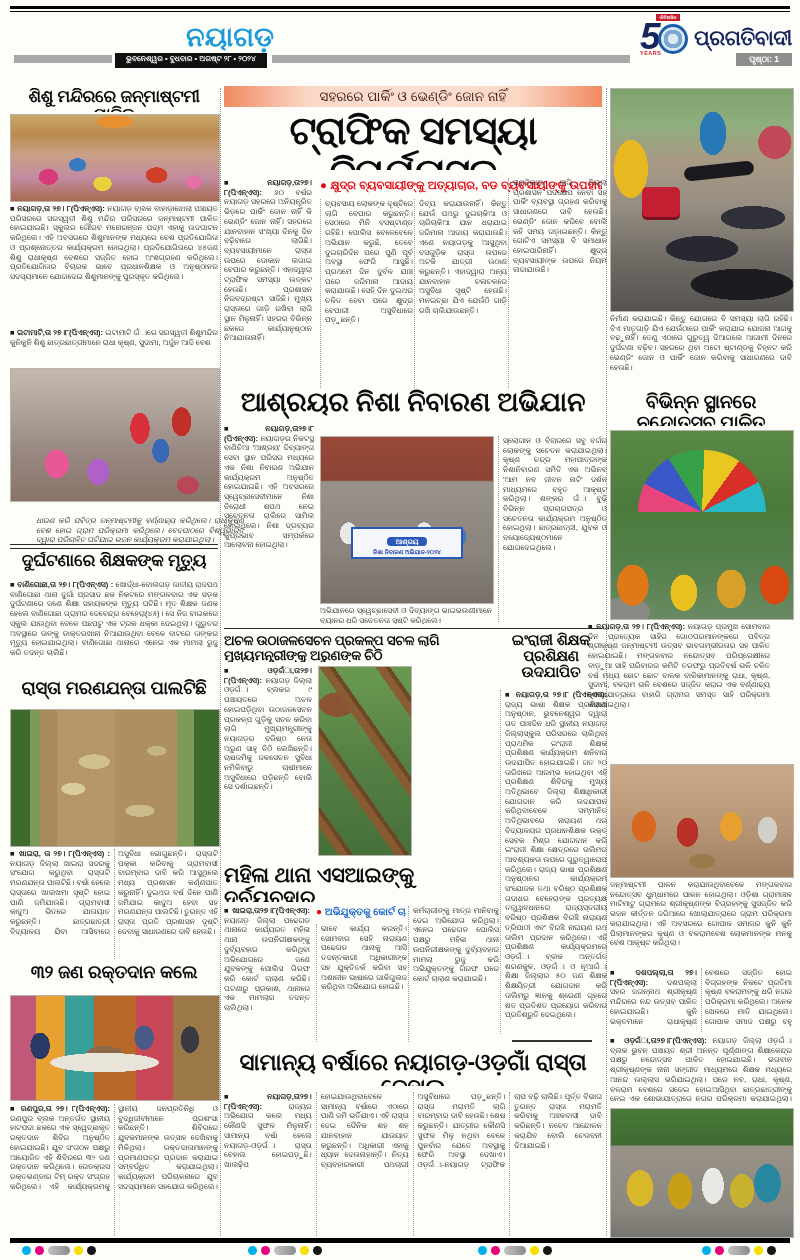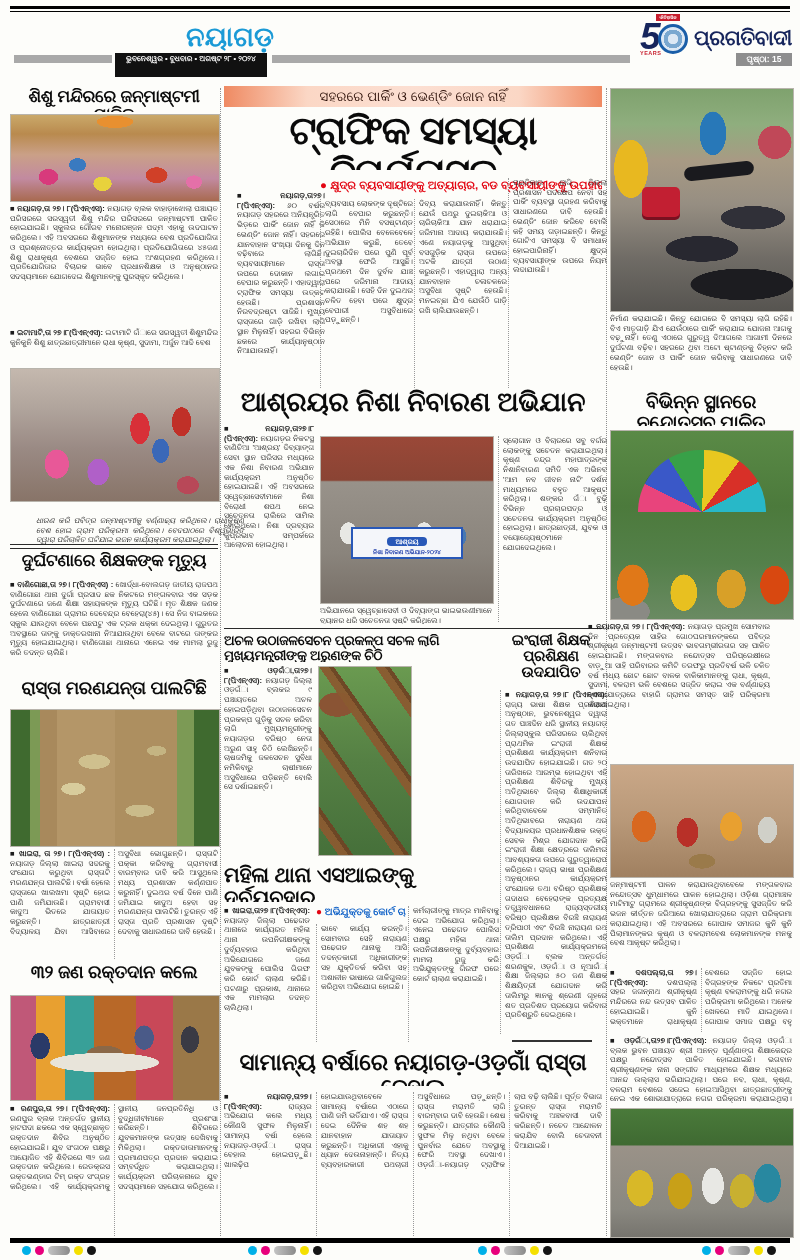--- a/index.html
+++ b/index.html
@@ -127,32 +127,32 @@
   .dc{background:#00b0e8;} .dm{background:#e8007c;} .dy{background:#f5e000;} .dk{background:#151515;}
   .pill{width:22px;height:9px;border-radius:5px;background:linear-gradient(90deg,#c4c4c4,#8a8a8a);display:inline-block;}
 </style>
 </head>
 <body>
 
 <div class="page">
 
   <div class="abs toprule" style="left:10px;top:6px;width:780px;"></div>
   <div class="abs mast-title" style="left:150px;top:22px;width:160px;text-align:center;">ନୟାଗଡ଼</div>
-  <div class="abs datebar" style="left:115px;top:53px;width:152px;height:24px;">ଭୁବନେଶ୍ୱର • ବୁଧବାର • ଅଗଷ୍ଟ ୨୮ • ୨୦୨୪</div>
+  <div class="abs datebar" style="left:115px;top:53px;width:152px;height:15px;">ଭୁବନେଶ୍ୱର • ବୁଧବାର • ଅଗଷ୍ଟ ୨୮ • ୨୦୨୪</div>
   <div class="abs graybar" style="left:14px;top:55px;width:98px;"></div>
   <div class="abs graybar" style="left:272px;top:55px;width:358px;"></div>
 
   <div class="abs" style="left:638px;top:14px;width:154px;height:42px;">
     <div class="abs ribbon" style="left:18px;top:0px;">ଐତିହାସିକ</div>
     <span class="abs five" style="left:2px;top:6px;">5</span>
     <div class="abs emblem" style="left:20px;top:10px;"></div>
     <div class="abs years" style="left:2px;top:36px;">YEARS</div>
     <span class="abs brand" style="left:56px;top:12px;">ପ୍ରଗତିବାଦୀ</span>
   </div>
-  <div class="abs pagebox" style="left:736px;top:53px;width:56px;height:13px;">ପୃଷ୍ଠା: 15</div>
+  <div class="abs pagebox" style="left:736px;top:53px;width:56px;height:13px;">ପୃଷ୍ଠା: 1</div>
 
   <div class="abs vrule" style="left:220px;top:88px;height:1148px;"></div>
   <div class="abs vrule" style="left:606px;top:88px;height:1148px;"></div>
 
   <div class="abs hl ctr" style="left:10px;top:88px;width:208px;height:24px;font-size:17px;">ଶିଶୁ ମନ୍ଦିରରେ ଜନ୍ମାଷ୍ଟମୀ ପାଳିତ</div>
   <div class="ph ph-jan1" style="left:10px;top:114px;width:208px;height:86px;"></div>
   <p class="abs j" style="left:10px;top:204px;width:208px;height:120px;margin:0;">
     <span class="dl">■ ନୟାଗଡ଼,ତା ୨୭। ୮(ପିଏନ୍ଏସ):</span>
     <span>ନୟାଗଡ଼ ବ୍ଲକ ବାହାଡ଼ାଝୋଲା ପଞ୍ଚାୟତ ପରିସରରେ ସରସ୍ୱତୀ ଶିଶୁ ମନ୍ଦିର ପରିସରରେ ଜନ୍ମାଷ୍ଟମୀ ପାଳିତ ହୋଇଯାଇଛି। ସ୍କୁଲର ଗୌରବ ମନୋରଞ୍ଜନ ପଦ୍ମ ଏହାକୁ ଉଦଘାଟନ କରିଥିଲେ। ଏହି ଅବସରରେ ଶିଶୁମାନଙ୍କ ମଧ୍ୟରେ ବେଶ ପ୍ରତିଯୋଗିତା ଓ ପ୍ରଶ୍ନୋତ୍ତର କାର୍ଯ୍ୟକ୍ରମ ହୋଇଥିଲା। ପ୍ରତିଯୋଗିତାରେ ୪୫ଜଣ ଶିଶୁ ରାଧାକୃଷ୍ଣ ବେଶରେ ସଜ୍ଜିତ ହୋଇ ଅଂଶଗ୍ରହଣ କରିଥିଲେ। ପ୍ରତିଯୋଗିତାର ବିଚାରକ ଭାବେ ପ୍ରଧାନଶିକ୍ଷକ ଓ ଅନୁଷ୍ଠାନର ସଦସ୍ୟମାନେ ଯୋଗଦେଇ ଶିଶୁମାନଙ୍କୁ ପୁରସ୍କୃତ କରିଥିଲେ।</span>
   </p>
@@ -181,21 +181,21 @@
   <div class="ph ph-blood" style="left:10px;top:995px;width:208px;height:104px;"></div>
   <p class="abs j c2" style="left:10px;top:1104px;width:208px;height:132px;margin:0;">
     <span class="dl">■ ରଣପୁର,ତା ୨୭। ୮(ପିଏନ୍ଏସ):</span>
     <span>ରଣପୁର ବ୍ଲକ ଅନ୍ତର୍ଗତ ସ୍ଥାନୀୟ ହାଟପଦା ଛକରେ ଏକ ସ୍ୱେଚ୍ଛାକୃତ ରକ୍ତଦାନ ଶିବିର ଅନୁଷ୍ଠିତ ହୋଇଯାଇଛି। ଯୁବ ସଂଗଠନ ପକ୍ଷରୁ ଆୟୋଜିତ ଏହି ଶିବିରରେ ୩୨ ଜଣ ରକ୍ତଦାନ କରିଥିଲେ। ରେଡକ୍ରସ ରକ୍ତଭଣ୍ଡାର ଟିମ୍ ରକ୍ତ ସଂଗ୍ରହ କରିଥିଲେ। ଏହି କାର୍ଯ୍ୟକ୍ରମକୁ ସ୍ଥାନୀୟ ଜନପ୍ରତିନିଧି ଓ ବୁଦ୍ଧିଜୀବୀମାନେ ପ୍ରଶଂସା କରିଛନ୍ତି। ଶିବିରରେ ଯୁବକମାନଙ୍କ ଉତ୍ସାହ ଦେଖିବାକୁ ମିଳିଥିଲା। ରକ୍ତଦାତାମାନଙ୍କୁ ପ୍ରମାଣପତ୍ର ପ୍ରଦାନ କରାଯାଇ ସମ୍ବର୍ଦ୍ଧିତ କରାଯାଇଥିଲା। କାର୍ଯ୍ୟକ୍ରମ ପରିଚାଳନାରେ ଯୁବ ସଦସ୍ୟମାନେ ସହଯୋଗ କରିଥିଲେ।</span>
   </p>
 
   <div class="abs kicker" style="left:224px;top:86px;width:378px;height:21px;">ସହରରେ ପାର୍କିଂ ଓ ଭେଣ୍ଡିଂ ଜୋନ ନାହିଁ</div>
   <div class="abs hl ctr lead-hl" style="left:224px;top:110px;width:378px;height:60px;">ଟ୍ରାଫିକ ସମସ୍ୟା ବିପର୍ଯ୍ୟସ୍ତ</div>
   <div class="abs sub-red" style="left:320px;top:179px;width:282px;height:15px;">● କ୍ଷୁଦ୍ର ବ୍ୟବସାୟୀଙ୍କୁ ଅତ୍ୟାଚାର, ବଡ ବ୍ୟବସାୟୀଙ୍କୁ ଉପହାର</div>
 
-  <p class="abs j" style="left:224px;top:178px;width:88px;height:210px;margin:13px;">
+  <p class="abs j" style="left:224px;top:178px;width:88px;height:210px;margin:0;">
     <span class="dl">■ ନୟାଗଡ଼,ତା୨୭।୮(ପିଏନ୍ଏସ):</span>
     <span>୬୦ ବର୍ଷର ନୟାଗଡ଼ ସହରରେ ଅନିୟନ୍ତ୍ରିତ ଭିଡ଼ରେ ପାର୍କିଂ ଜୋନ ନାହିଁ କି ଭେଣ୍ଡିଂ ଜୋନ ନାହିଁ। ସହରରେ ଯାନବାହାନ ସଂଖ୍ୟା ଦିନକୁ ଦିନ ବଢ଼ିବାରେ ଲାଗିଛି। ବ୍ୟବସାୟୀମାନେ ରାସ୍ତା ଉପରେ ଦୋକାନ ଲଗାଇ ବେପାର କରୁଛନ୍ତି। ଏହାଦ୍ୱାରା ଟ୍ରାଫିକ ସମସ୍ୟା ଉତ୍କଟ ହେଉଛି। ପ୍ରଶାସନ ନିରବଦ୍ରଷ୍ଟା ସାଜିଛି। ମୁଖ୍ୟ ରାସ୍ତାରେ ଗାଡ଼ି ରଖିବା ଲାଗି ସ୍ଥାନ ମିଳୁନାହିଁ। ସହରର ବିଭିନ୍ନ ଛକରେ କାର୍ଯ୍ୟାନୁଷ୍ଠାନ ନିଆଯାଉନାହିଁ।</span>
   </p>
   <p class="abs j" style="left:320px;top:199px;width:88px;height:189px;margin:0;border-left:1px dotted #9a9a9a;padding-left:4px;">ବ୍ୟବସାୟ ଲୋକଙ୍କ ଦୃଷ୍ଟିରେ ଲାଗି ବେପାର କରୁଛନ୍ତି। ସେଠାରେ ମିନି ବସଷ୍ଟାଣ୍ଡ ରହିଛି। ପୋଲିସ ବେଳେବେଳେ ଅଭିଯାନ କରୁଛି, ତେବେ ଦୁଇଚାରିଦିନ ପରେ ପୁଣି ପୂର୍ବ ଅବସ୍ଥା ଫେରି ଆସୁଛି। ପ୍ରଥମେ ଦିନ ଦୁର୍ବଳ ଯାଞ୍ଚ ପରେ ଜରିମାନା ଆଦାୟ କରାଯାଉଛି। ସେହି ଦିନ ଦୁଇଥର ଚଳିତ ହେବା ପରେ କ୍ଷୁଦ୍ର ବେପାରୀ ଅସୁବିଧାରେ ପଡ଼ୁଛନ୍ତି।</p>
   <p class="abs j" style="left:508px;top:178px;width:94px;height:210px;margin:0;border-left:1px dotted #9a9a9a;padding-left:4px;">ପ୍ରତିକାର ଲାଗି ଜିଲ୍ଲା ପ୍ରଶାସନ ପଦକ୍ଷେପ ନେବା ସହ ପାର୍କିଂ ବ୍ୟବସ୍ଥା ଗ୍ରହଣ କରିବାକୁ ସାଧାରଣରେ ଦାବି ହେଉଛି। ଭେଣ୍ଡିଂ ଜୋନ କରିବେ ବୋଲି କହି ସମୟ ଗଡ଼ାଇଛନ୍ତି। କିନ୍ତୁ ଗୋଟିଏ ସମସ୍ୟା ବି ସମାଧାନ ହୋଇପାରିନାହିଁ। କ୍ଷୁଦ୍ର ବ୍ୟବସାୟୀଙ୍କ ଉପରେ ନିୟମ ଲଦାଯାଉଛି।</p>
   <p class="abs j" style="left:414px;top:199px;width:88px;height:189px;margin:0;border-left:1px dotted #9a9a9a;padding-left:4px;">ଦିବ୍ୟ କରାଯାଉନାହିଁ। କିନ୍ତୁ ଯେଉଁ ପଥରୁ ଦୁଇଚାକିଆ ଓ ଚାରିଚାକିଆ ଯାନ ଧରାଯାଇ ଜରିମାନା ଆଦାୟ କରାଯାଉଛି। ଏଣେ ନୟାଗଡ଼କୁ ଆସୁଥିବା ବସଗୁଡ଼ିକ ରାସ୍ତା ଉପରେ ଅଟକି ଯାତ୍ରୀ ଉଠାଣ କରୁଛନ୍ତି। ଏହାଦ୍ୱାରା ଅନ୍ୟ ଯାନବାହାନ ଚଳାଚଳରେ ଅସୁବିଧା ସୃଷ୍ଟି ହେଉଛି। ମନଇଚ୍ଛା ଯିଏ ଯେଉଁଠି ଗାଡ଼ି ରଖି ଚାଲିଯାଉଛନ୍ତି।</p>
 
   <div class="abs hl ctr" style="left:224px;top:388px;width:378px;height:36px;font-size:27px;">ଆଶ୍ରୟର ନିଶା ନିବାରଣ ଅଭିଯାନ</div>
   <p class="abs j" style="left:224px;top:424px;width:90px;height:186px;margin:0;">
     <span class="dl">■ ନୟାଗଡ଼,ତା୨୭।୮ (ପିଏନ୍ଏସ):</span>

